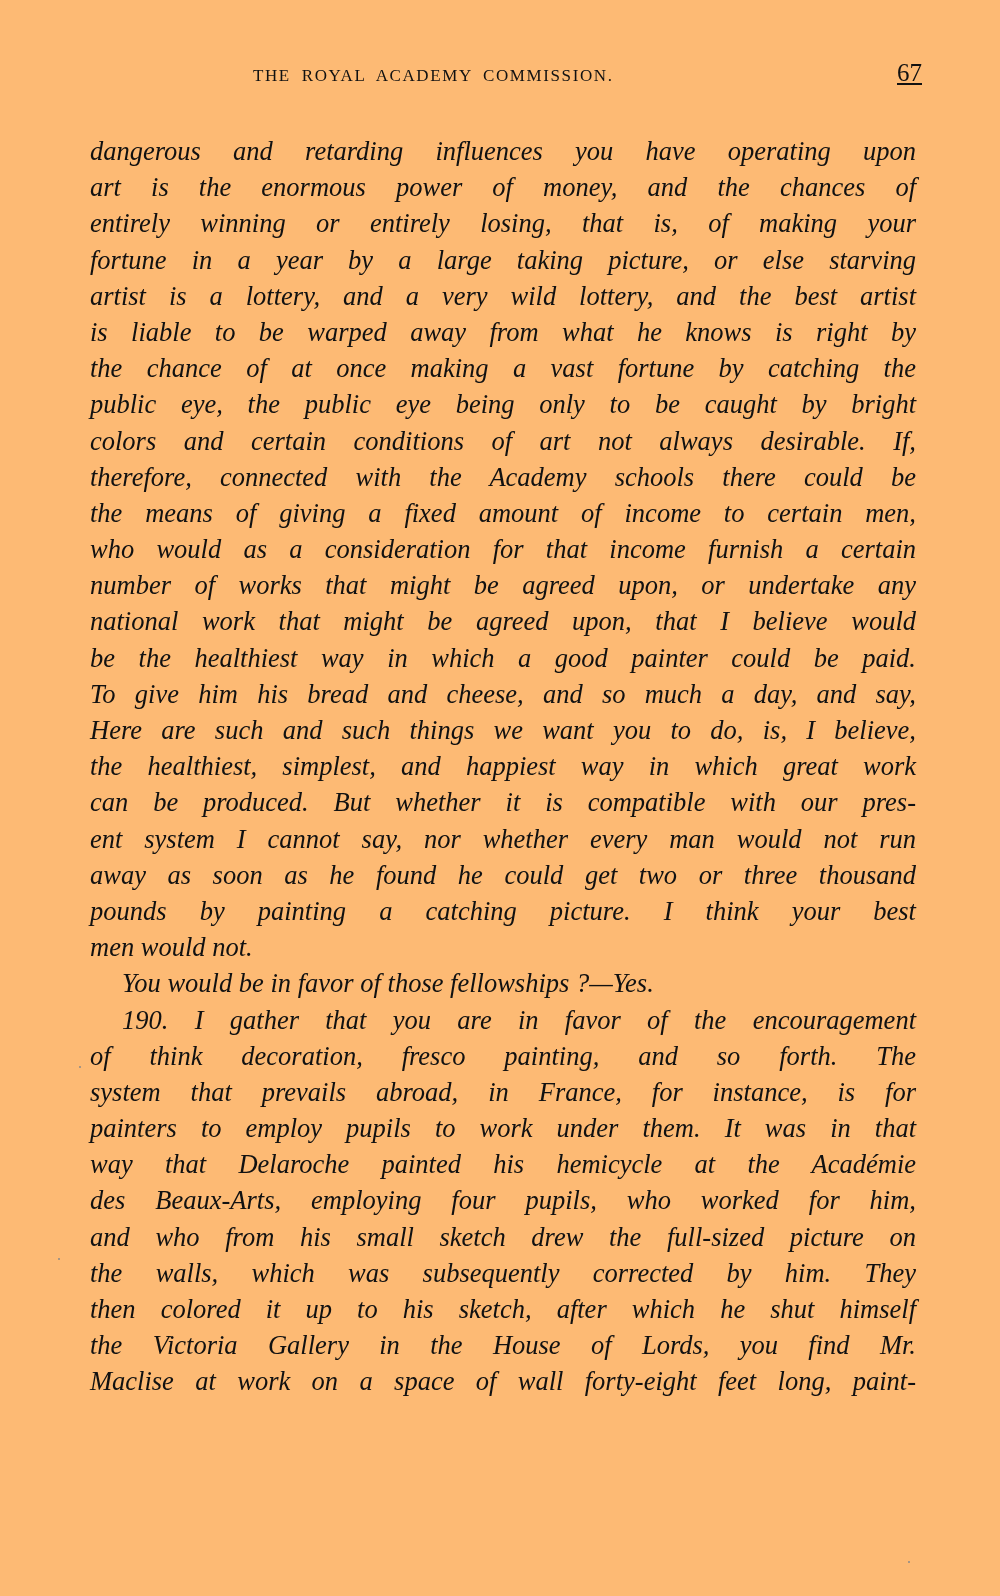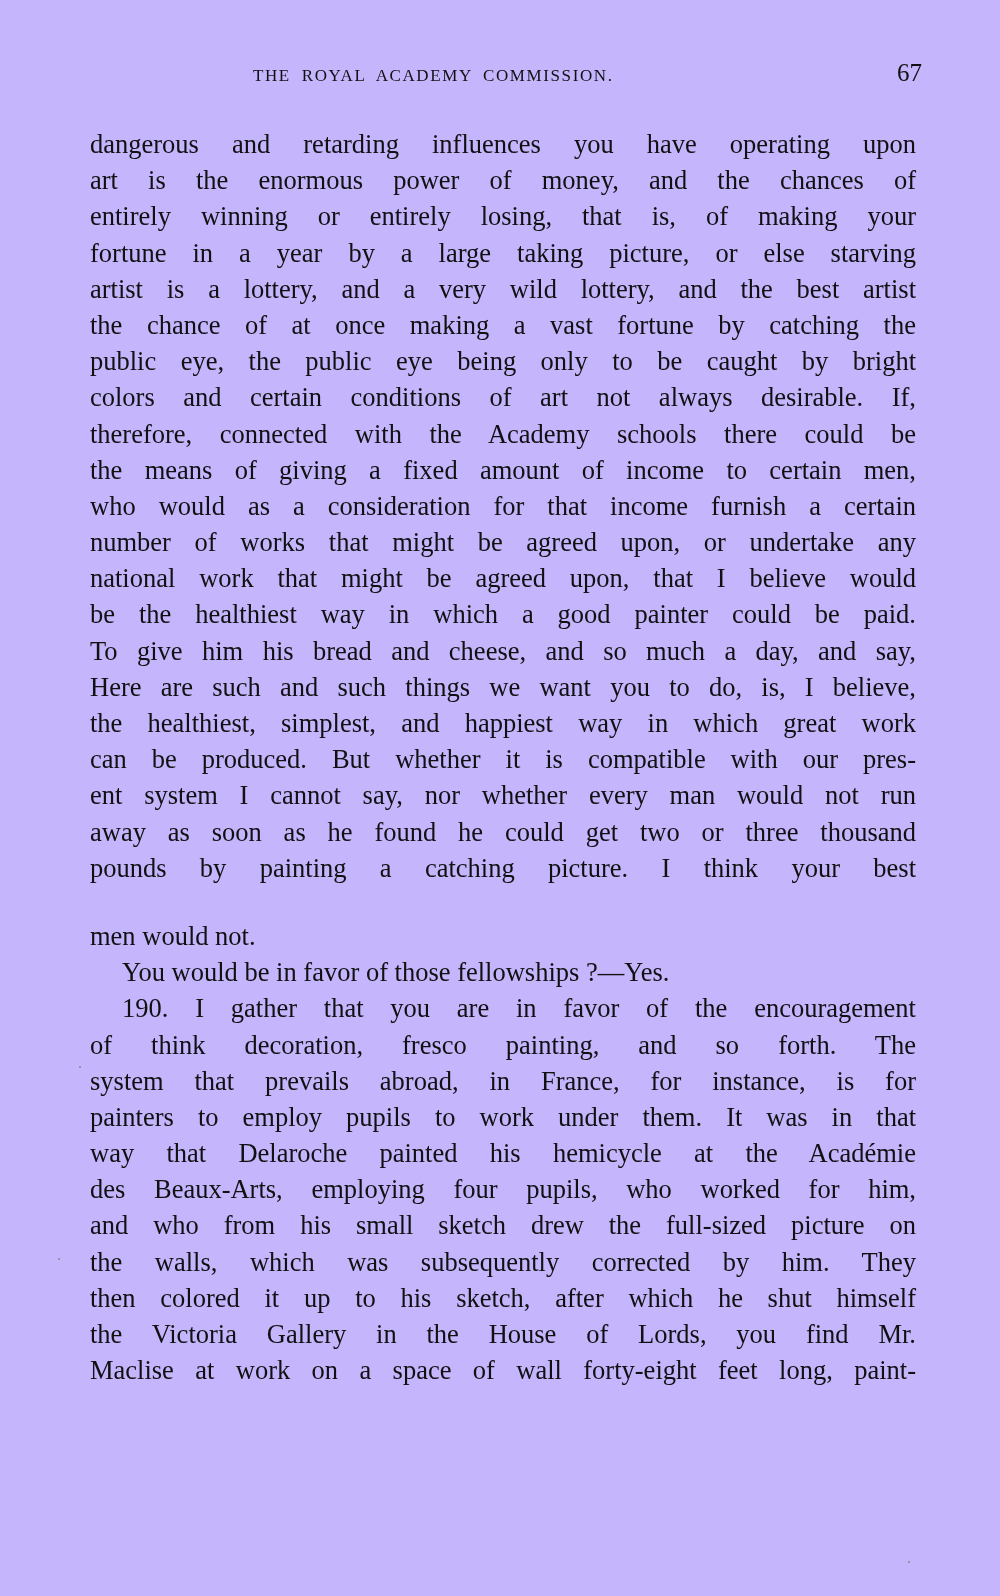--- a/index.html
+++ b/index.html
@@ -1,61 +1,62 @@
 <!DOCTYPE html>
 <html><head>
 <meta charset="utf-8">
 <style>
   html, body { margin: 0; padding: 0; background: #ffffff; }
   body { width: 1000px; height: 1596px; position: relative; overflow: hidden; }
   .page {
     position: absolute; left: 0; top: 0; width: 1000px; height: 1596px;
-    background: #c4b5fd; color: #111111;
+    background: #fdba74; color: #111111;
     font-family: "Liberation Serif", "DejaVu Serif", serif;
   }
   .running-head {
     position: absolute; left: 0; top: 61px; width: 1000px; height: 30px;
   }
   .running-title {
     position: absolute; left: 253px; top: 0; width: 540px;
     font-size: 17px; letter-spacing: 1.6px; word-spacing: 5px;
     line-height: 30px; white-space: nowrap;
   }
   .page-number {
     position: absolute; left: 888px; top: -3px; width: 34px; text-align: right;
-    font-size: 25px; line-height: 30px;
+    font-size: 25px; line-height: 30px; text-decoration: underline;
   }
   .body-text {
-    position: absolute; left: 90px; top: 126px; width: 826px;
+    position: absolute; left: 90px; top: 133px; width: 826px; font-style: italic;
   }
   .line {
     display: block; height: 36.2px; line-height: 36.2px;
     font-size: 26.5px; white-space: nowrap;
     text-align: justify; text-align-last: justify;
   }
-  .line.last { text-align-last: left; margin-top: 32px; }
+  .line.last { text-align-last: left; }
   .line.indent { padding-left: 32px; }
   .line.qa { padding-left: 32px; text-align-last: left; }
   .speck { position: absolute; width: 2px; height: 2px; background: #888; border-radius: 1px; }
 </style>
 </head>
 <body>
 
 <div class="page">
   <div class="running-head">
     <span class="running-title">THE ROYAL ACADEMY COMMISSION.</span>
     <span class="page-number">67</span>
   </div>
 
   <div class="body-text">
     <span class="line">dangerous and retarding influences you have operating upon</span>
     <span class="line">art is the enormous power of money, and the chances of</span>
     <span class="line">entirely winning or entirely losing, that is, of making your</span>
     <span class="line">fortune in a year by a large taking picture, or else starving</span>
     <span class="line">artist is a lottery, and a very wild lottery, and the best artist</span>
+    <span class="line">is liable to be warped away from what he knows is right by</span>
     <span class="line">the chance of at once making a vast fortune by catching the</span>
     <span class="line">public eye, the public eye being only to be caught by bright</span>
     <span class="line">colors and certain conditions of art not always desirable.  If,</span>
     <span class="line">therefore, connected with the Academy schools there could be</span>
     <span class="line">the means of giving a fixed amount of income to certain men,</span>
     <span class="line">who would as a consideration for that income furnish a certain</span>
     <span class="line">number of works that might be agreed upon, or undertake any</span>
     <span class="line">national work that might be agreed upon, that I believe would</span>
     <span class="line">be the healthiest way in which a good painter could be paid.</span>
     <span class="line">To give him his bread and cheese, and so much a day, and say,</span>

